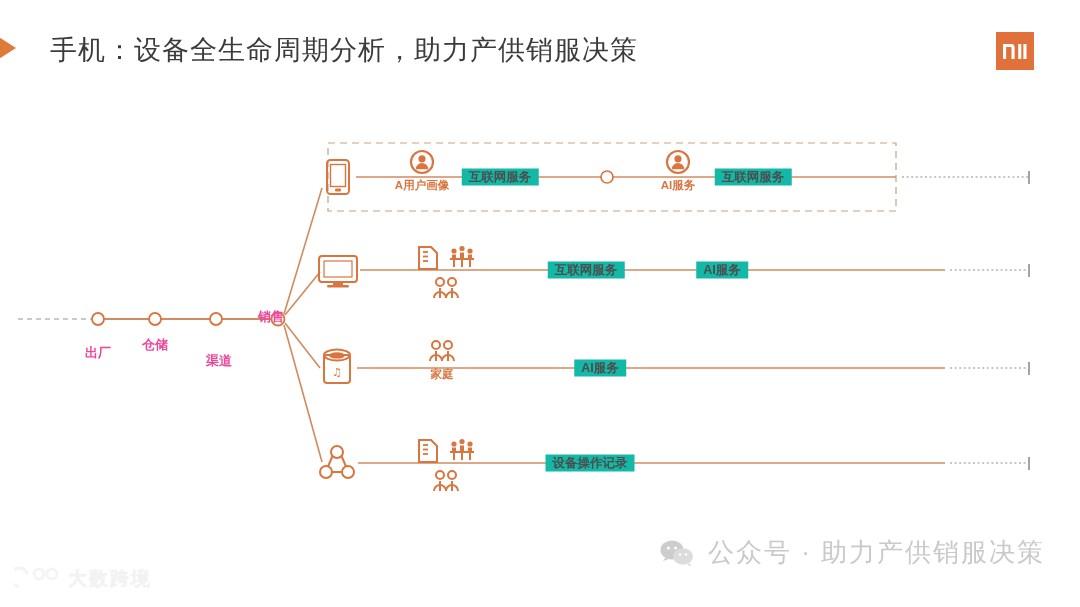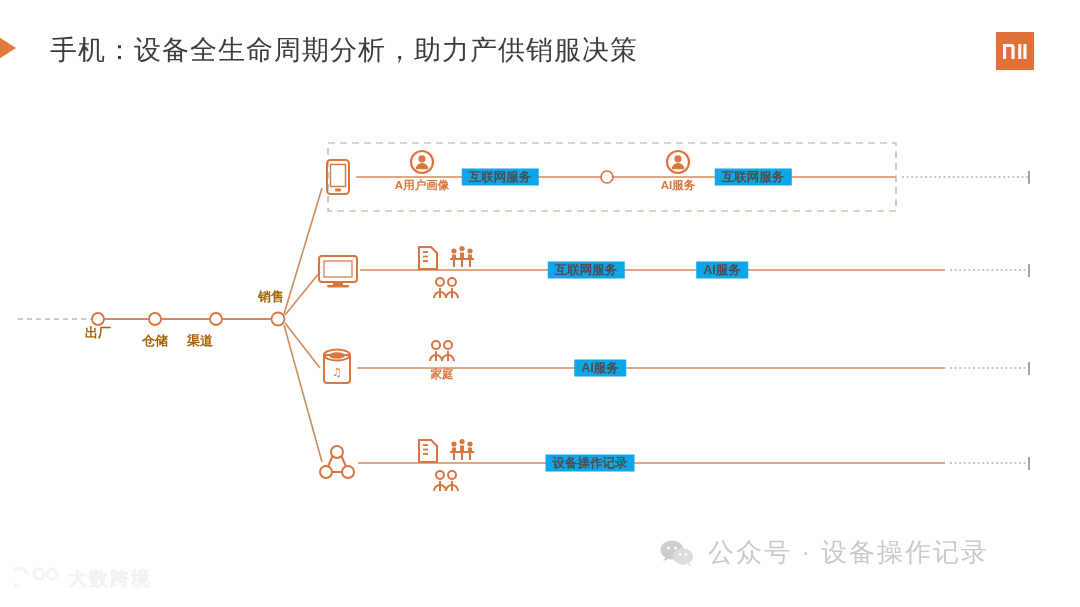--- a/index.html
+++ b/index.html
@@ -68,29 +68,30 @@
     position: absolute;
     white-space: nowrap;
     font-weight: bold;
     transform: translateX(-50%);
   }
   .dlabel.orange {
     color: #d9753f;
     font-size: 11.5px;
   }
   .dlabel.stage {
-    color: #a16207;
+    color: #ec4899;
     font-size: 13px;
     font-weight: bold;
+    margin-top: 20px;
   }
   .line-label {
     position: absolute;
     white-space: nowrap;
     transform: translate(-50%, -50%);
-    background: #0ea5e9;
+    background: #14b8a6;
     padding: 0 7px;
     color: #4d4d4d;
     font-size: 12.5px;
     font-weight: bold;
   }
 
   
   .wechat-watermark {
     position: absolute;
     left: 660px;
@@ -259,22 +260,22 @@
       <line x1="358" y1="463" x2="945" y2="463" stroke="#d08b5e" stroke-width="1.5"></line>
       <line x1="950" y1="463" x2="1028" y2="463" stroke="#b4b4b4" stroke-width="1.3" stroke-dasharray="2 2.6"></line>
       <line x1="1029" y1="457" x2="1029" y2="470" stroke="#8d8d8d" stroke-width="1.6"></line>
       <use href="#ic-doc" transform="translate(428,451)"></use>
       <use href="#ic-meeting" transform="translate(462,451)"></use>
       <use href="#ic-people" transform="translate(446,483)"></use>
     </g>
   </svg>
 
   <div class="dlabel stage" style="left:98px;  top:324px;">出厂</div>
-  <div class="dlabel stage" style="left:155px; top:332px;">仓储</div>
-  <div class="dlabel stage" style="left:200px; top:332px;">渠道</div>
+  <div class="dlabel stage" style="left:155px; top:316px;">仓储</div>
+  <div class="dlabel stage" style="left:219px; top:332px;">渠道</div>
   <div class="dlabel stage" style="left:271px; top:288px;">销售</div>
 
   <div class="dlabel orange" style="left:422px; top:178px;">A用户画像</div>
   <div class="dlabel orange" style="left:678px; top:178px;">AI服务</div>
   <div class="line-label" style="left:500px; top:177px;">互联网服务</div>
   <div class="line-label" style="left:753px; top:177px;">互联网服务</div>
 
   <div class="line-label" style="left:586px; top:270px;">互联网服务</div>
   <div class="line-label" style="left:722px; top:270px;">AI服务</div>
 
@@ -287,21 +288,21 @@
     <svg width="34" height="28" viewBox="0 0 34 28" aria-hidden="true">
       <ellipse cx="12" cy="11" rx="11.5" ry="9.5" fill="#cdcdcd"></ellipse>
       <path d="M6 18 l-3.2 4.2 L8 20.2 Z" fill="#cdcdcd"></path>
       <ellipse cx="23" cy="17.5" rx="10" ry="8.3" fill="#dcdcdc"></ellipse>
       <path d="M29 24 l3 3.6 L27.5 26 Z" fill="#dcdcdc"></path>
       <circle cx="8.5" cy="9" r="1.5" fill="#ffffff"></circle>
       <circle cx="15.5" cy="9" r="1.5" fill="#ffffff"></circle>
       <circle cx="20" cy="15.5" r="1.3" fill="#ffffff"></circle>
       <circle cx="26" cy="15.5" r="1.3" fill="#ffffff"></circle>
     </svg>
-    <span class="wm-text">公众号 · 设备操作记录</span>
+    <span class="wm-text">公众号 · 助力产供销服决策</span>
   </div>
 
   <div class="dsk-watermark">
     <svg width="46" height="26" viewBox="0 0 46 26" aria-hidden="true">
       <path d="M4 20 a9 9 0 1 1 9-13" fill="none" stroke="#f4f4f4" stroke-width="3.2" stroke-linecap="round"></path>
       <circle cx="25" cy="8" r="5" fill="none" stroke="#f4f4f4" stroke-width="3"></circle>
       <circle cx="38" cy="8" r="5" fill="none" stroke="#f4f4f4" stroke-width="3"></circle>
     </svg>
     <span class="dsk-text">大数跨境</span>
   </div>

